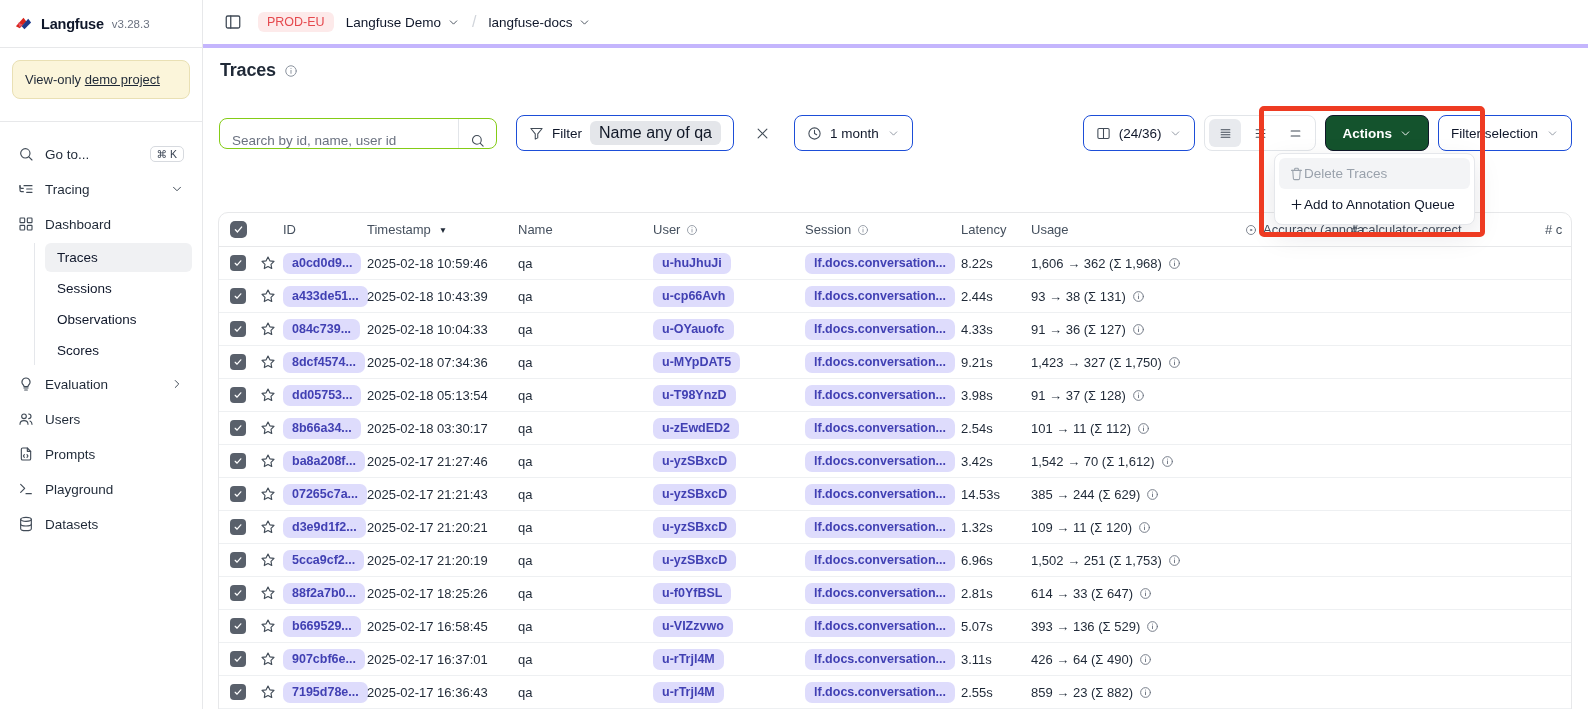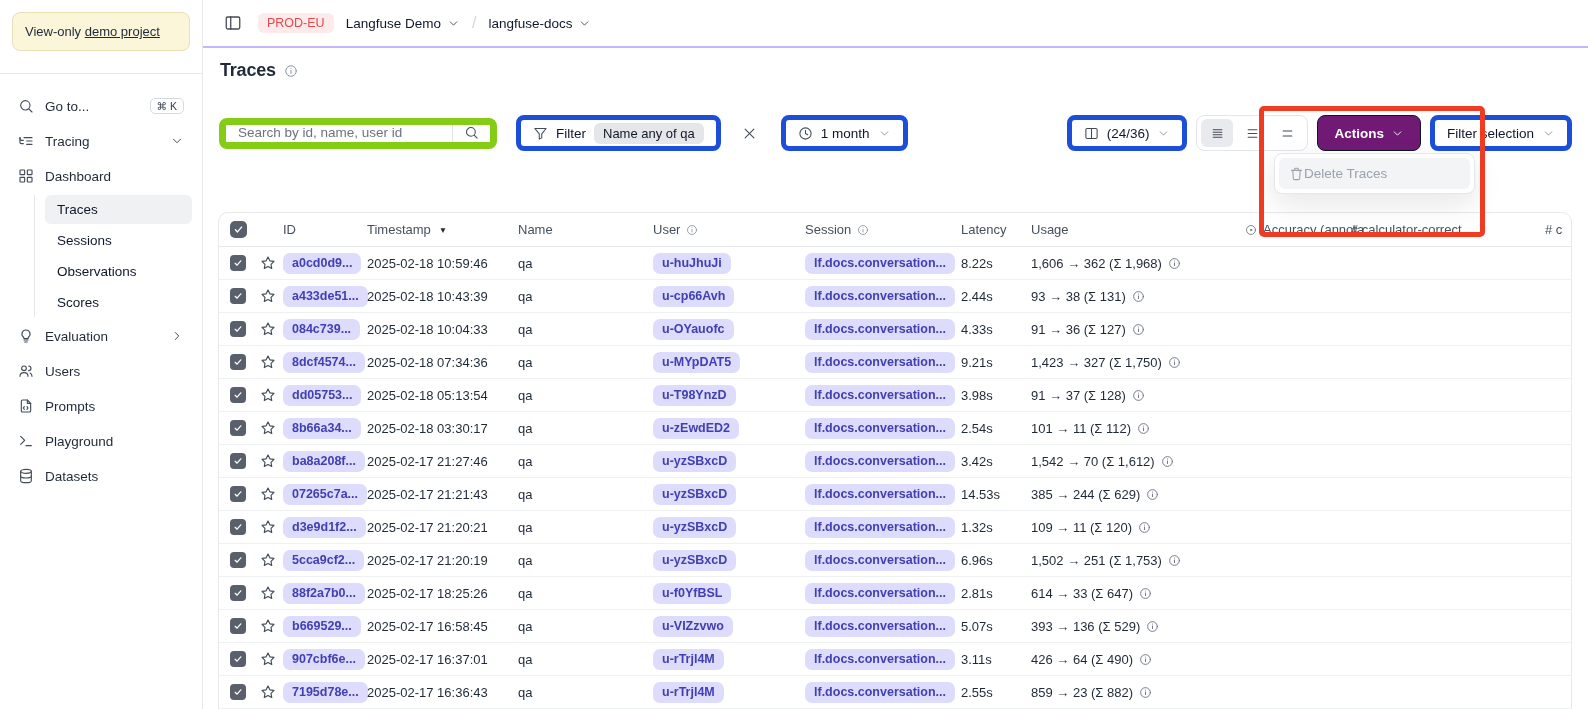--- a/index.html
+++ b/index.html
@@ -22,44 +22,44 @@
   .nav { padding:16px 10px 0; }
   .nav-item { display:flex; align-items:center; gap:11px; padding:8px 8px; border-radius:6px; color:#1f2937; font-size:13.5px; margin-bottom:3px; }
   .nav-item .grow { flex:1; }
   .kbd { border:1px solid #d7dadf; border-radius:5px; padding:1px 6px; font-size:10.5px; color:#374151; background:#fff; white-space:pre; }
   .nav-sub { margin:0 0 3px 24px; border-left:1px solid #e5e7eb; }
   .nav-sub-item { margin:2px 0 2px 10px; padding:7px 12px; border-radius:6px; font-size:13.5px; color:#0f172a; }
   .nav-sub-item.active { background:#f0f1f3; }
 
   
   .content { position:absolute; left:203px; top:0; right:0; bottom:0; overflow:hidden; background:#fff; }
-  .topbar { height:48px; border-bottom:2px solid #c4b5fd; display:flex; align-items:center; padding:0 17px; gap:12px; }
+  .topbar { height:48px; border-bottom:4px solid #c4b5fd; display:flex; align-items:center; padding:0 17px; gap:12px; }
   .iconbtn { display:flex; align-items:center; justify-content:center; width:26px; height:26px; border-radius:6px; }
   .env-badge { background:#fdeaea; color:#e5484d; font-size:12.5px; font-weight:500; padding:3px 9px; border-radius:6px; }
   .crumb { display:flex; align-items:center; gap:6px; font-size:13.5px; color:#0f172a; }
   .slash { color:#d1d5db; font-size:16px; }
 
   .page-title-row { position:absolute; left:17px; top:60px; display:flex; align-items:center; gap:8px; }
   .page-title { font-size:18px; font-weight:700; color:#1f2937; letter-spacing:-.2px; }
 
   
   .toolbar { position:absolute; left:16px; right:16px; top:115px; height:36px; display:flex; align-items:center; }
-  .btn { display:flex; align-items:center; gap:8px; height:36px; border:5px solid #1d4ed8; border-radius:8px; background:#fff; padding:0 12px; font-size:13.5px; color:#0f172a; }
-  .search-box { display:flex; align-items:flex-start; width:278px; height:31px; border:7px solid #84cc16; border-radius:8px; background:#fff; overflow:hidden; }
+  .btn { display:flex; align-items:center; gap:8px; height:36px; border:1px solid #1d4ed8; border-radius:8px; background:#fff; padding:0 12px; font-size:13.5px; color:#0f172a; }
+  .search-box { display:flex; align-items:flex-end; width:278px; height:31px; border:1px solid #84cc16; border-radius:8px; background:#fff; overflow:hidden; }
   .search-box input { flex:1; border:none; outline:none; padding:0 12px; font-size:13.5px; color:#111827; font-family:inherit; background:transparent; }
   .search-box input::placeholder { color:#6b7280; }
   .search-div { width:1px; height:100%; background:#e2e5e9; }
   .search-glass { width:37px; display:flex; align-items:center; justify-content:center; }
-  .filter-chip { background:#e4e6ea; border-radius:6px; padding:3px 9px; font-size:13px; color:#111827; }
+  .filter-chip { background:#e4e6ea; border-radius:6px; padding:3px 9px; font-size:16px; color:#111827; }
   .clear-x { margin-left:17px; display:flex; align-items:center; justify-content:center; width:24px; height:24px; }
   .right-group { margin-left:auto; display:flex; align-items:center; gap:9px; }
   .toggle-group { display:flex; align-items:center; gap:3px; height:36px; border:1px solid #e2e5e9; border-radius:8px; padding:0 4px; background:#fff; }
   .toggle-btn { width:32px; height:28px; border-radius:6px; display:flex; align-items:center; justify-content:center; }
   .toggle-btn.sel { background:#e8eaee; }
-  .btn-dark { display:flex; align-items:center; gap:7px; height:36px; border-radius:8px; background:#701a75; color:#fff; padding:0 16px; font-size:13.5px; font-weight:600; border:1px solid #101729; }
+  .btn-dark { display:flex; align-items:center; gap:7px; height:36px; border-radius:8px; background:#14532d; color:#fff; padding:0 16px; font-size:13.5px; font-weight:600; border:1px solid #101729; }
   .ml16 { margin-left:19px; }
 
   
   .sel-banner { position:absolute; left:16px; right:16px; top:166px; height:32px; background:#e7ecf3; display:flex; align-items:center; justify-content:center; font-size:13px; color:#0f172a; white-space:pre; border-radius:2px; }
   .sel-banner b { font-weight:700; }
   .sel-link { color:#1d4fd8; font-weight:700; }
 
   
   .table-card { position:absolute; left:15px; right:16px; top:212px; height:600px; border:1px solid #e7e8ea; border-radius:10px 10px 0 0; background:#fff; overflow:hidden; }
   .thead { position:relative; height:34px; border-bottom:1px solid #e7e8ea; font-size:13px; color:#45505e; font-weight:500; }
@@ -80,20 +80,29 @@
   .menu-item { display:flex; align-items:center; padding:8px 10px; border-radius:6px; font-size:13.5px; color:#0f1729; }
   .menu-item.disabled { color:#9aa2ac; background:#f3f4f6; }
 
   
   .red-rect { position:absolute; left:1056px; top:106px; width:226px; height:131px; border:5px solid #ee3b22; border-radius:5px; z-index:60; pointer-events:none; }
 </style>
 </head>
 <body>
 
 <aside class="sidebar">
+  <div class="sidebar-header">
+    <svg width="19" height="19" viewBox="0 0 20 20">
+      <path d="M2 13 L10 4 L13 8 L6 15 Z" fill="#d9251c"></path>
+      <path d="M8 13 L15 5 L18 9 L11 16 Z" fill="#1e3a8a"></path>
+      <path d="M4 9 L9 11 L6 14 Z" fill="#e4566a"></path>
+    </svg>
+    <span class="logo-name">Langfuse</span>
+    <span class="version">v3.28.3</span>
+  </div>
 
   <div class="note-wrap">
     <div class="note"><span>View-only </span><u>demo project</u></div>
   </div>
 
   <nav class="nav">
     <div class="nav-item">
       <svg class="ico" width="16" height="16" viewBox="0 0 24 24">
           <circle cx="11" cy="11" r="7"></circle>
           <line x1="21" y1="21" x2="16.2" y2="16.2"></line>
@@ -847,16 +856,23 @@
 
   <div class="menu">
     <div class="menu-item disabled">
       <svg class="ico" width="15" height="15" viewBox="0 0 24 24" style="stroke:#9aa2ac">
           <path d="M4 7h16"></path>
           <path d="M9 7V5a1.5 1.5 0 0 1 1.5-1.5h3A1.5 1.5 0 0 1 15 5v2"></path>
           <path d="M6 7l1 13a2 2 0 0 0 2 1.8h6a2 2 0 0 0 2-1.8l1-13"></path>
         </svg>
       <span>Delete Traces</span>
     </div>
+    <div class="menu-item">
+      <svg class="ico" width="15" height="15" viewBox="0 0 24 24" style="stroke:#0f1729">
+          <line x1="12" y1="5" x2="12" y2="19"></line>
+          <line x1="5" y1="12" x2="19" y2="12"></line>
+        </svg>
+      <span>Add to Annotation Queue</span>
+    </div>
   </div>
 
   <div class="red-rect"></div>
 </main>
 
 </body></html>

